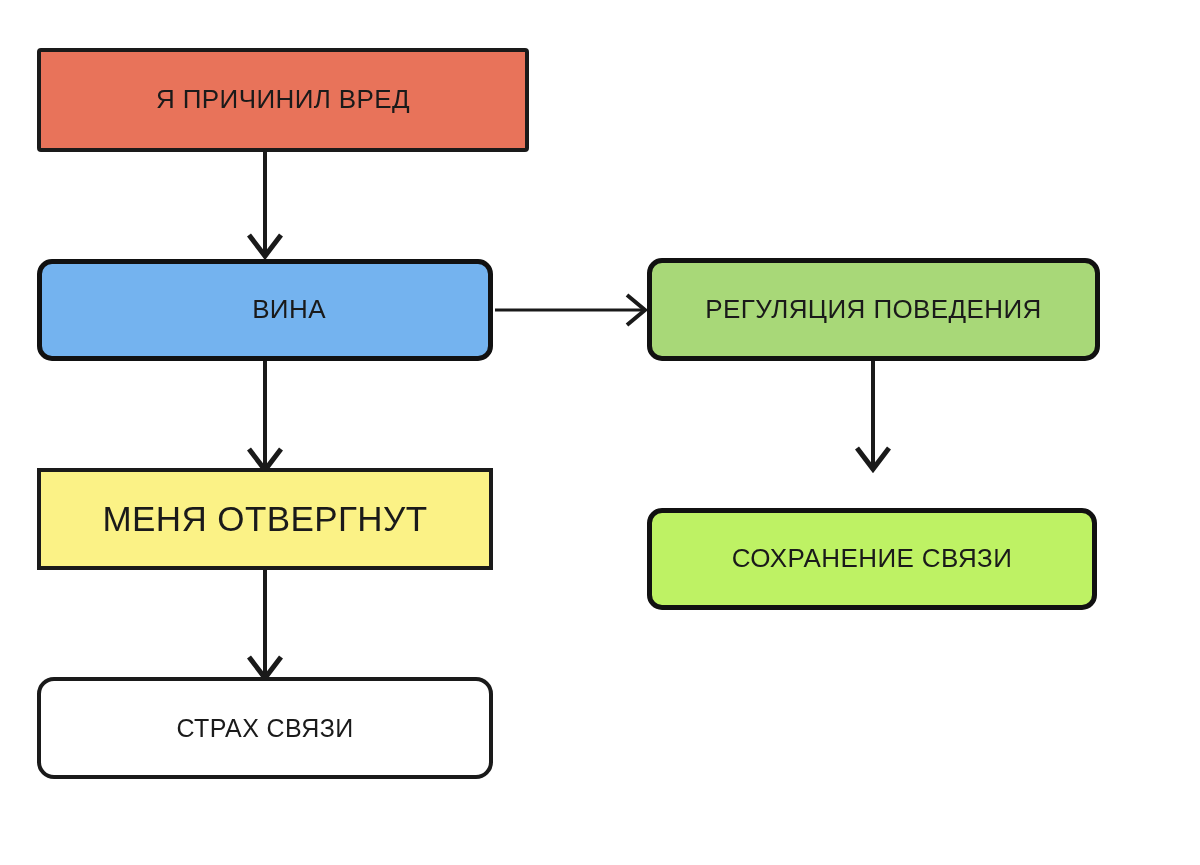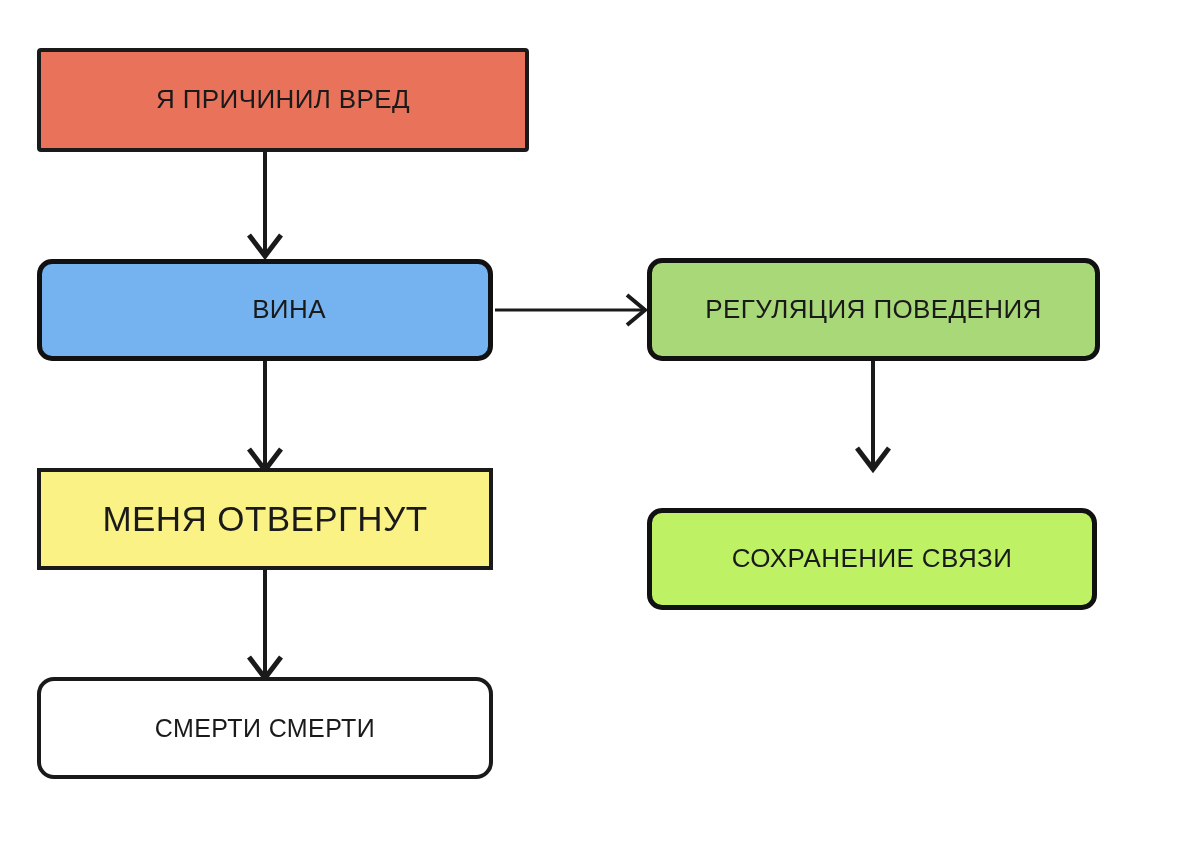--- a/index.html
+++ b/index.html
@@ -127,21 +127,21 @@
 
   <div class="node" id="node-guilt">
     <span class="node-label">ВИНА</span>
   </div>
 
   <div class="node" id="node-rejected">
     <span class="node-label">МЕНЯ ОТВЕРГНУТ</span>
   </div>
 
   <div class="node" id="node-death-fear">
-    <span class="node-label">СМЕРТИ СМЕРТИ</span>
+    <span class="node-label">СТРАХ СВЯЗИ</span>
   </div>
 
   <div class="node" id="node-behavior">
     <span class="node-label">РЕГУЛЯЦИЯ ПОВЕДЕНИЯ</span>
   </div>
 
   <div class="node" id="node-connection">
     <span class="node-label">СОХРАНЕНИЕ СВЯЗИ</span>
   </div>
 

